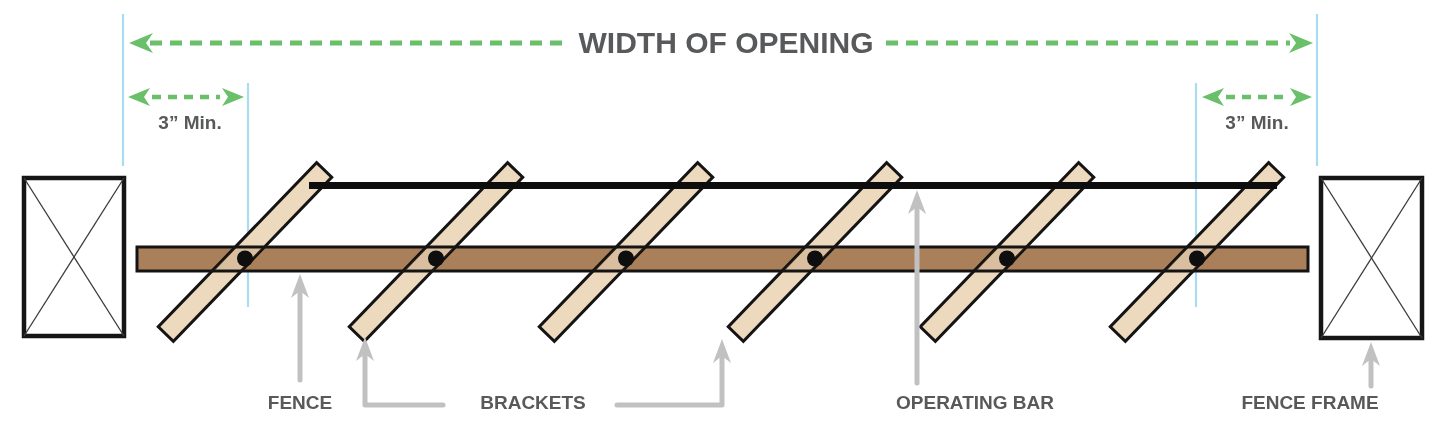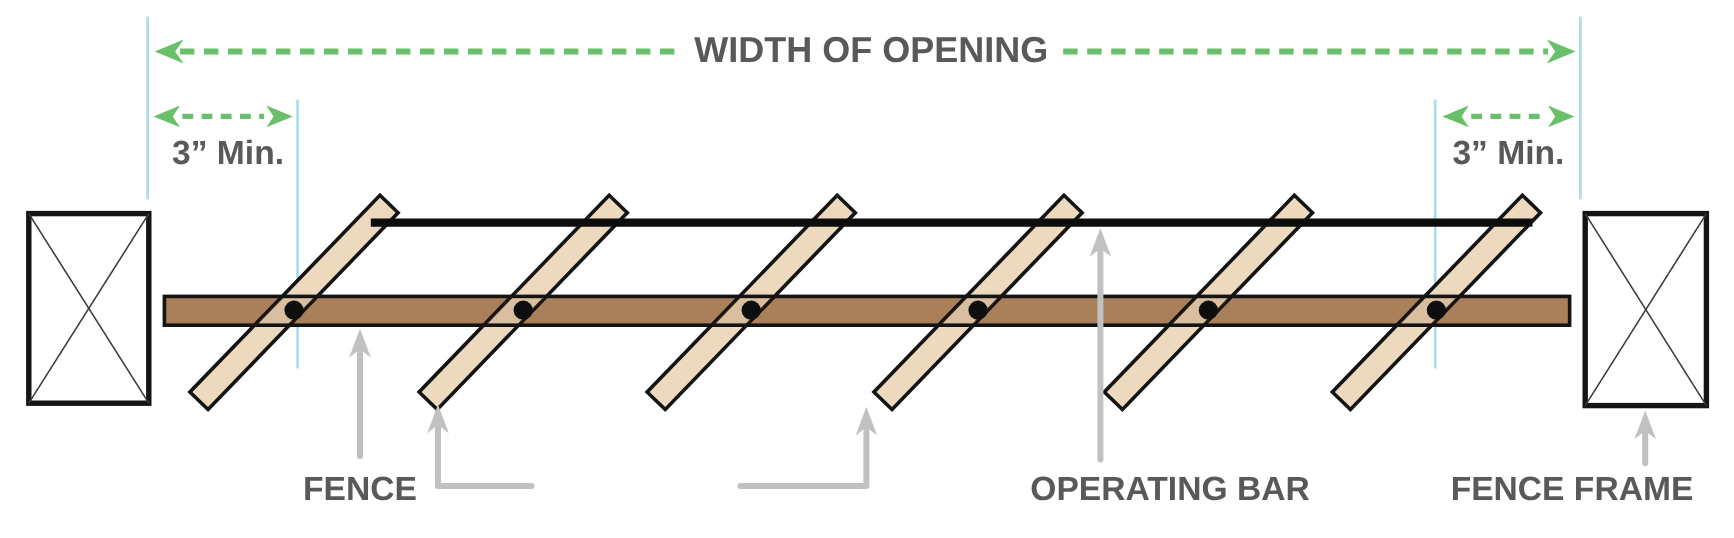--- a/index.html
+++ b/index.html
@@ -14,21 +14,21 @@
   .label{
     position:absolute;
     transform:translateX(-50%);
     color:#58595b;
     font-weight:700;
     white-space:nowrap;
     line-height:1.1;
     letter-spacing:0px;
   }
   .lbl-main{font-size:30px;}
-  .lbl-std{font-size:28px;text-align:center;}
+  .lbl-std{font-size:19px;text-align:center;}
   
   .blue-line{stroke-width:2.2;fill:none;}
   .bracket{stroke:#141414;stroke-width:3;}
   .bracket-tint{fill:rgba(146,92,36,0.20);stroke:rgba(0,0,0,0.25);stroke-width:1.2;}
   .rail-border{fill:none;stroke:#141414;stroke-width:3;}
   .post{fill:#ffffff;stroke:#151515;stroke-width:4.5;}
   .post-x{stroke:#3b3b3b;stroke-width:1.3;}
   .dot{fill:#0e0e0e;}
   .dim-main{stroke-width:5;stroke-dasharray:12 8;fill:none;}
   .dim-small{stroke-width:4.5;stroke-dasharray:9 7;fill:none;}
@@ -153,18 +153,19 @@
   </svg>
 
   <div class="label lbl-main" style="left:726px;top:26px;">WIDTH OF OPENING</div>
 
   <div class="label lbl-std" style="left:190px;top:113px;">3” Min.</div>
 
   <div class="label lbl-std" style="left:1257px;top:113px;">3” Min.</div>
 
   <div class="label lbl-std" style="left:300px;top:393px;">FENCE</div>
 
+  <div class="label lbl-std" style="left:533px;top:393px;">BRACKETS</div>
 
   <div class="label lbl-std" style="left:1310px;top:393px;">FENCE FRAME</div>
 
   <div class="label lbl-std" style="left:975px;top:393px;">OPERATING BAR</div>
 
 </div>
 
 </body></html>

